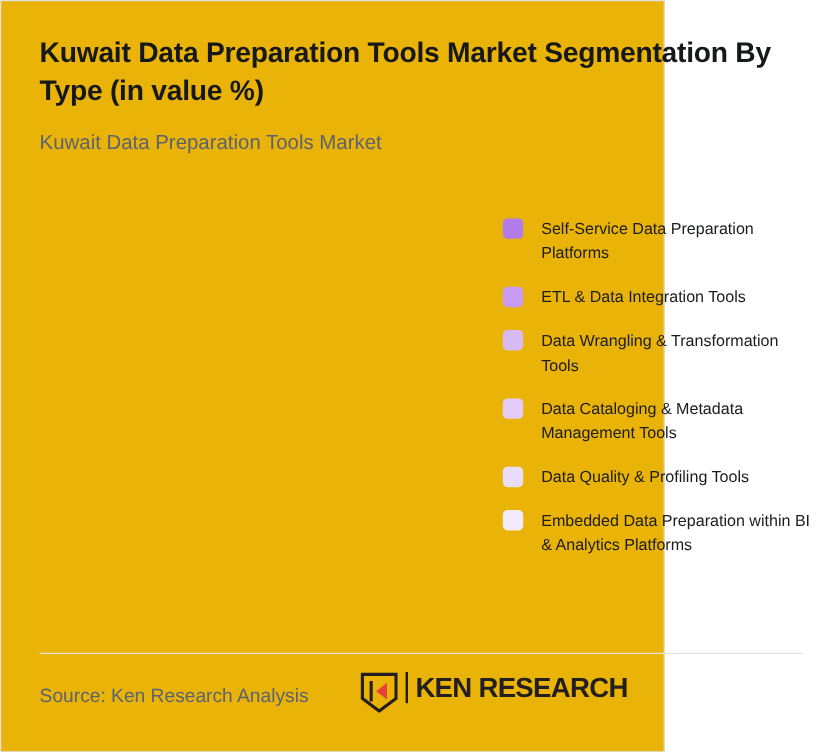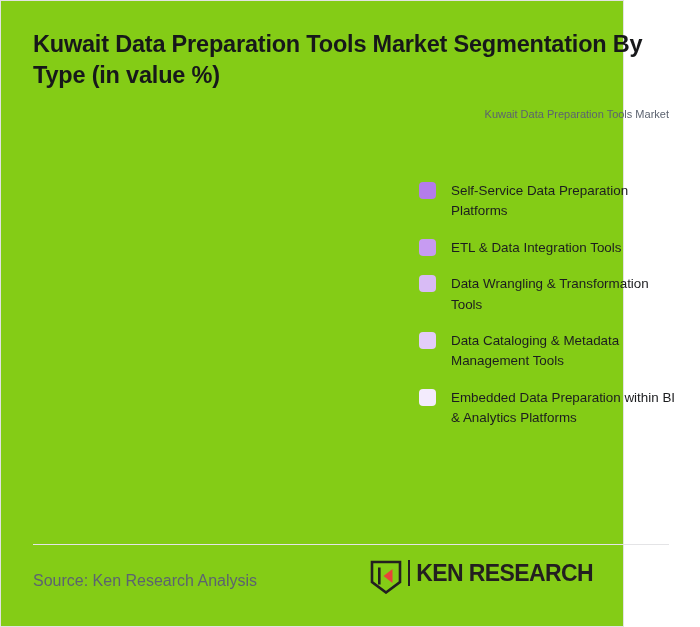--- a/index.html
+++ b/index.html
@@ -8,25 +8,25 @@
   }
   body {
     width: 700px;
     height: 627px;
     background: #ffffff;
     font-family: "Liberation Sans", sans-serif;
     overflow: hidden;
   }
   #page {
     position: relative;
-    width: 624px;
+    width: 554px;
     height: 627px;
     box-sizing: border-box;
     border: 1px solid #e2e2e2;
-    background: #84cc16;
+    background: #eab308;
   }
 
   
   #header {
     position: absolute;
     left: 32px;
     top: 28px;
     width: 636px;
   }
   #chart-title {
@@ -35,24 +35,23 @@
     color: #17181a;
     line-height: 1.33;
     letter-spacing: -0.2px;
     margin: 0;
     max-width: 630px;
   }
   #subtitle-block {
     margin-top: 14px;
   }
   .subtitle {
-    font-size: 11px;
+    font-size: 17px;
     color: #5c6370;
     line-height: 1.55;
-    text-align: right;
   }
 
   
   #chart-area {
     position: absolute;
     left: 0;
     top: 180px;
     width: 700px;
     height: 350px;
   }
@@ -166,20 +165,24 @@
           <span class="legend-swatch" style="background: rgb(199, 155, 242);"></span>
           <span class="legend-label">ETL &amp; Data Integration Tools</span>
         </div>
         <div class="legend-item">
           <span class="legend-swatch" style="background: rgb(216, 187, 245);"></span>
           <span class="legend-label">Data Wrangling &amp; Transformation Tools</span>
         </div>
         <div class="legend-item">
           <span class="legend-swatch" style="background: rgb(227, 205, 248);"></span>
           <span class="legend-label">Data Cataloging &amp; Metadata Management Tools</span>
+        </div>
+        <div class="legend-item">
+          <span class="legend-swatch" style="background: rgb(234, 220, 251);"></span>
+          <span class="legend-label">Data Quality &amp; Profiling Tools</span>
         </div>
         <div class="legend-item">
           <span class="legend-swatch" style="background: rgb(243, 235, 253);"></span>
           <span class="legend-label">Embedded Data Preparation within BI &amp; Analytics Platforms</span>
         </div>
       </div>
 
   </div>
 
   <div id="footer-rule"></div>

